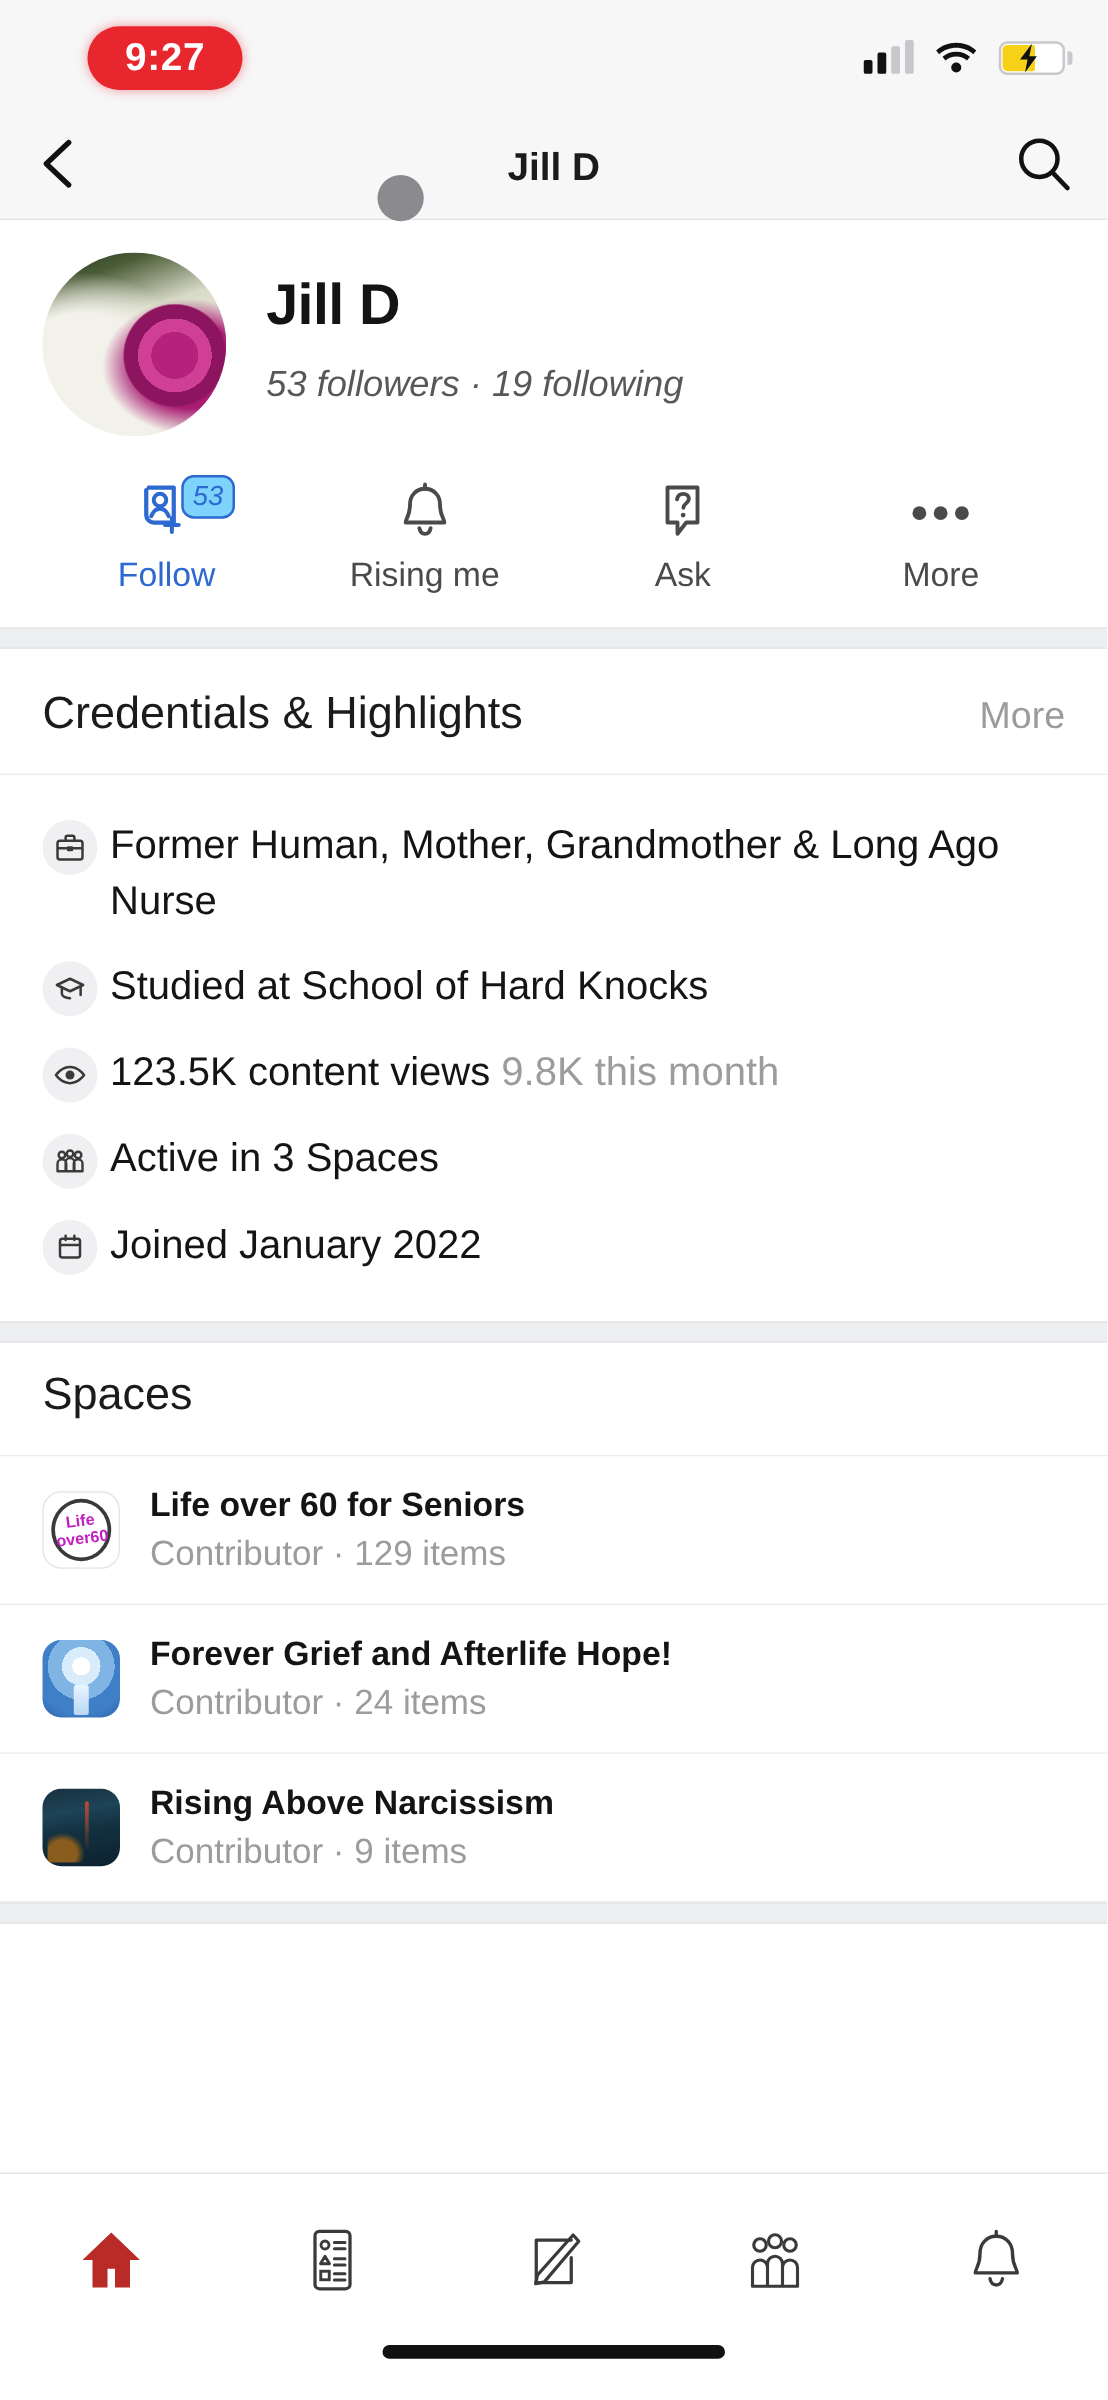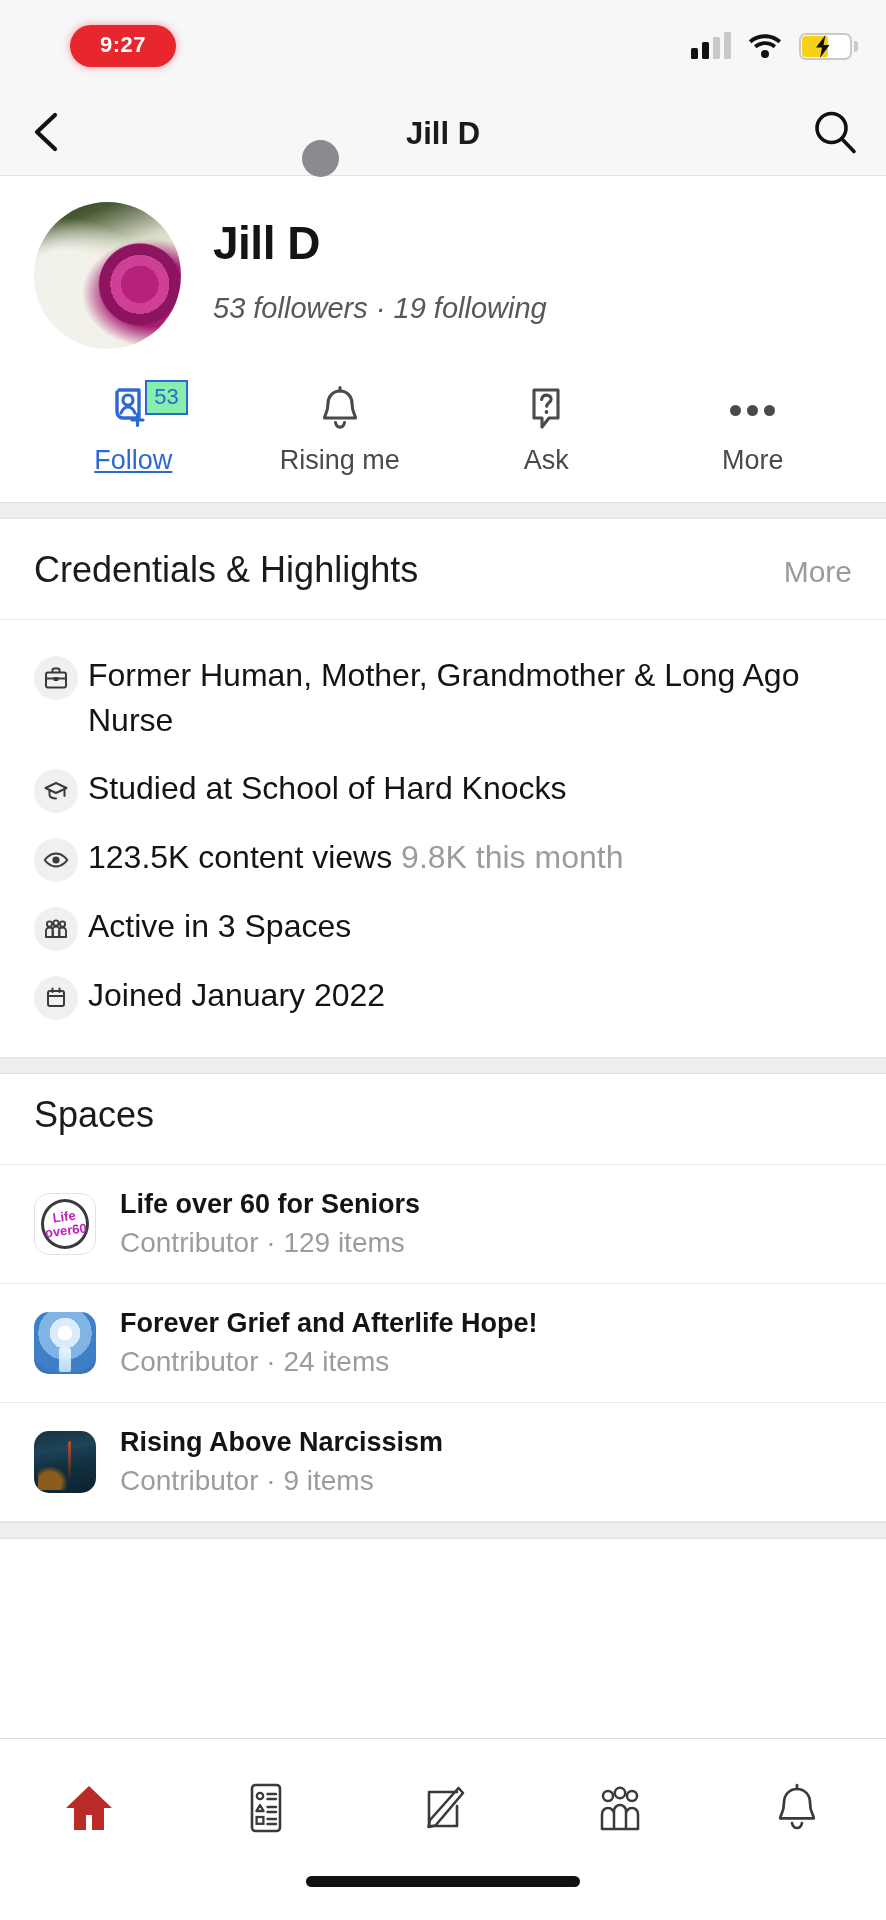--- a/index.html
+++ b/index.html
@@ -11,21 +11,21 @@
   }
   .phone { position:relative; width:886px; height:1920px; background:#ffffff; display:flex; flex-direction:column; }
 
   
   .statusbar {
     height:92px; background:#f7f7f8; position:relative;
     display:flex; align-items:center; justify-content:space-between;
     padding:0 34px; flex:0 0 auto;
   }
   .time-pill {
-    background:#e8262d; color:#ffffff; font-weight:bold; font-size:22px;
+    background:#e8262d; color:#ffffff; font-weight:bold; font-size:31px;
     border-radius:30px; padding:9px 30px 11px; letter-spacing:0.5px;
     line-height:1; box-shadow:0 0 9px rgba(232,38,45,.45);
     margin-left:36px;
   }
   .status-right { display:flex; align-items:center; gap:17px; }
   .signal { display:flex; align-items:flex-end; gap:4px; height:26px; }
   .signal i { display:block; width:7px; background:#111; border-radius:1.5px; }
   .signal i:nth-child(1){ height:11px; }
   .signal i:nth-child(2){ height:17px; }
   .signal i:nth-child(3){ height:22px; background:#c8c8cc; }
@@ -73,25 +73,25 @@
       linear-gradient(160deg, #25361f 0%, #4b5d37 16%, #d8dac8 38%, #f2f1e7 60%, #e3e2d4 100%);
   }
   .profile-meta { padding-top:14px; }
   .profile-name { font-size:46px; font-weight:bold; color:#141414; letter-spacing:-0.5px; }
   .profile-stats { font-size:29px; color:#585858; margin-top:22px;font-style:italic; }
 
   .actions { display:flex; padding:34px 30px 26px; }
   .action { flex:1; display:flex; flex-direction:column; align-items:center; gap:8px; }
   .action .glyph { height:54px; display:flex; align-items:center; justify-content:center; position:relative; }
   .action .label { font-size:27px; color:#4a4a4a; }
-  .action.is-active .label { color:#2e69d2;text-decoration:underline; }
+  .action.is-active .label { color:#2e69d2; }
   .follow-badge {
     position:absolute; left:38px; top:-3px;
-    border:2.5px solid #2e69d2; border-radius:0; background:#86efac;
-    color:#2e69d2; font-size:22px; line-height:1; padding:4px 7px 5px;
+    border:2.5px solid #2e69d2; border-radius:10px; background:#7dd3fc;
+    color:#2e69d2; font-size:22px; line-height:1; padding:4px 7px 5px;font-style:italic;
   }
   .dots { display:flex; gap:6px; align-items:center; }
   .dots span { width:11px; height:11px; border-radius:50%; background:#4a4a4a; }
 
   .gap { height:17px; background:#eceef0; border-top:1px solid #e2e2e4; border-bottom:1px solid #e2e2e4; }
 
   .section-head {
     display:flex; align-items:baseline; justify-content:space-between;
     padding:30px 34px 28px; border-bottom:1px solid #ebebeb;
   }

